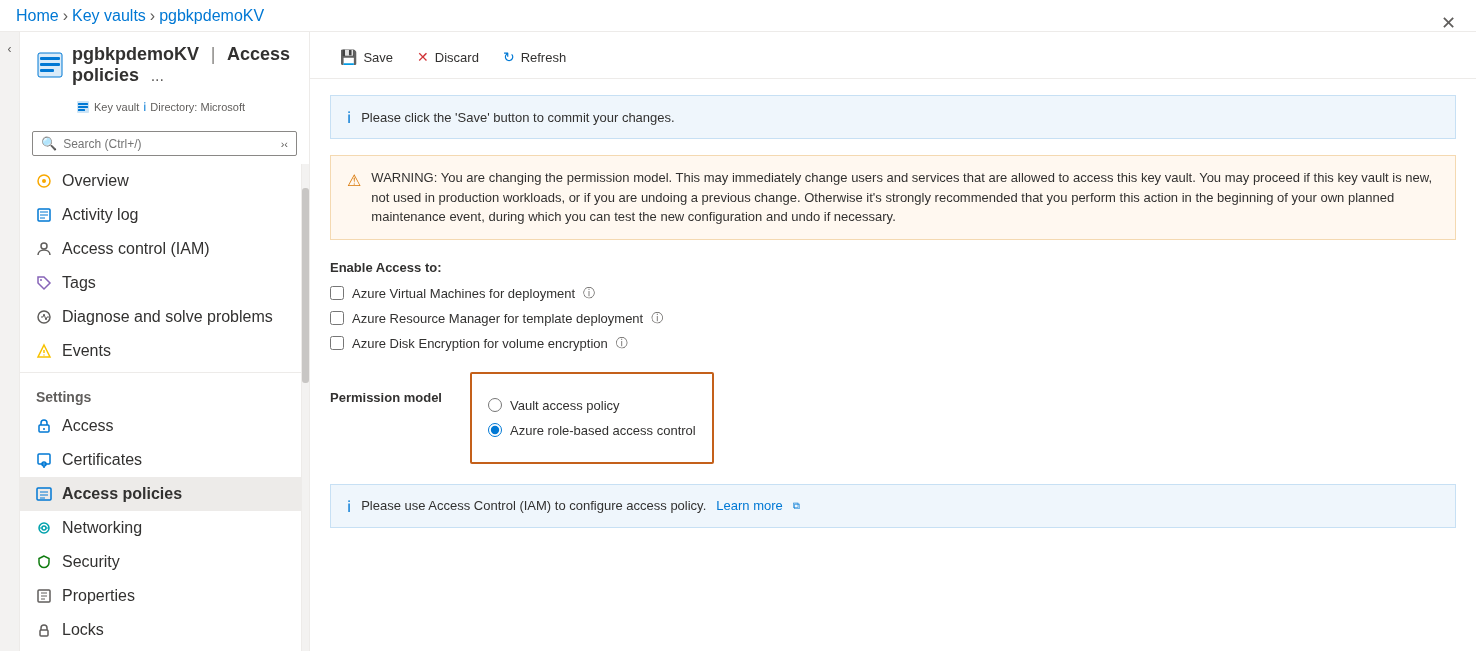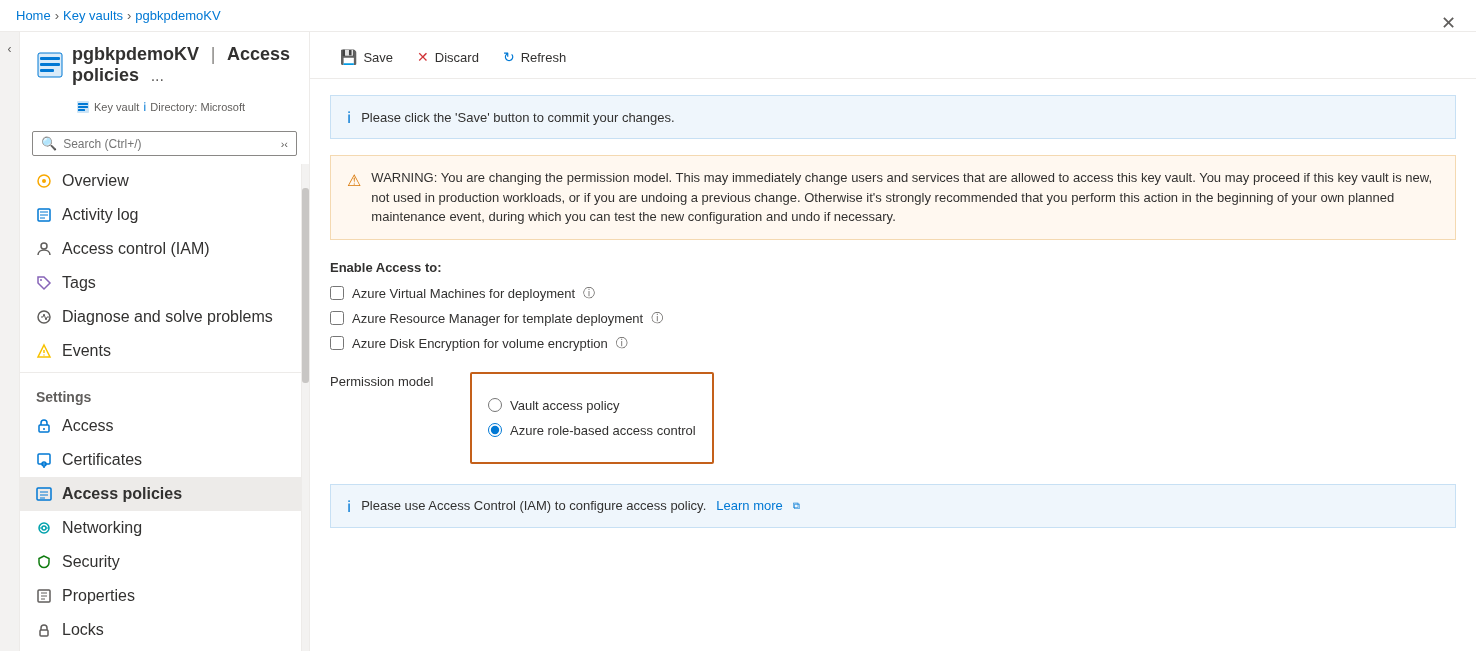--- a/index.html
+++ b/index.html
@@ -4,21 +4,21 @@
   <style>
     * { box-sizing: border-box; margin: 0; padding: 0; }
     body { font-family: 'Segoe UI', Arial, sans-serif; font-size: 13px; color: #323130; background: #fff; overflow: hidden; }
 
     
     .breadcrumb-bar {
       height: 32px;
       display: flex;
       align-items: center;
       padding: 0 16px;
-      font-size: 13px;
+      font-size: 16px;
       color: #0078d4;
       border-bottom: 1px solid #edebe9;
       background: #fff;
     }
     .breadcrumb-bar span { color: #605e5c; margin: 0 4px; }
     .breadcrumb-bar a { color: #0078d4; text-decoration: none; }
 
     
     .main-layout {
       display: flex;
@@ -240,24 +240,24 @@
     
     .permission-section {
       display: flex;
       align-items: flex-start;
       gap: 20px;
       margin-top: 20px;
       margin-bottom: 20px;
     }
     .permission-label {
       font-size: 13px;
-      font-weight: 400;
+      font-weight: 700;
       color: #323130;
       min-width: 120px;
-      margin-top: 2px;
+      margin-top: 18px;
     }
     .permission-options {
       border: 2px solid #c4601a;
       border-radius: 2px;
       padding: 24px 16px;
       display: flex;
       flex-direction: column;
       gap: 10px;
     }
     .radio-row {

